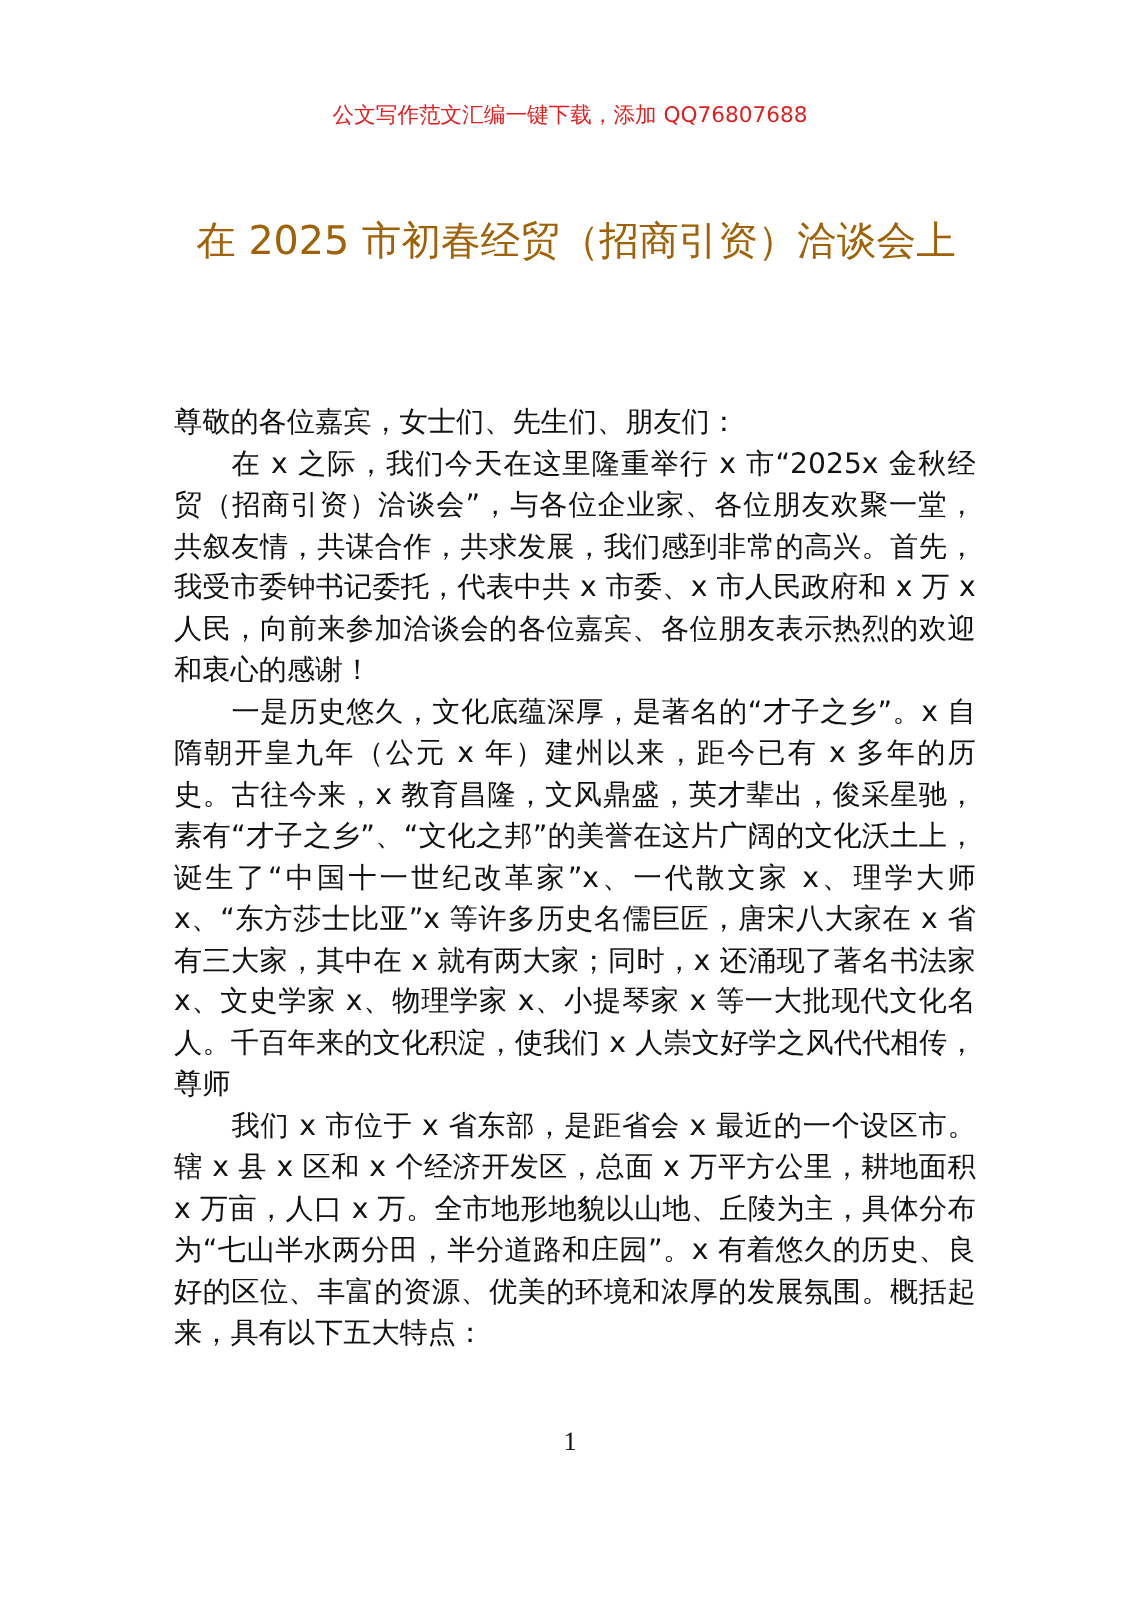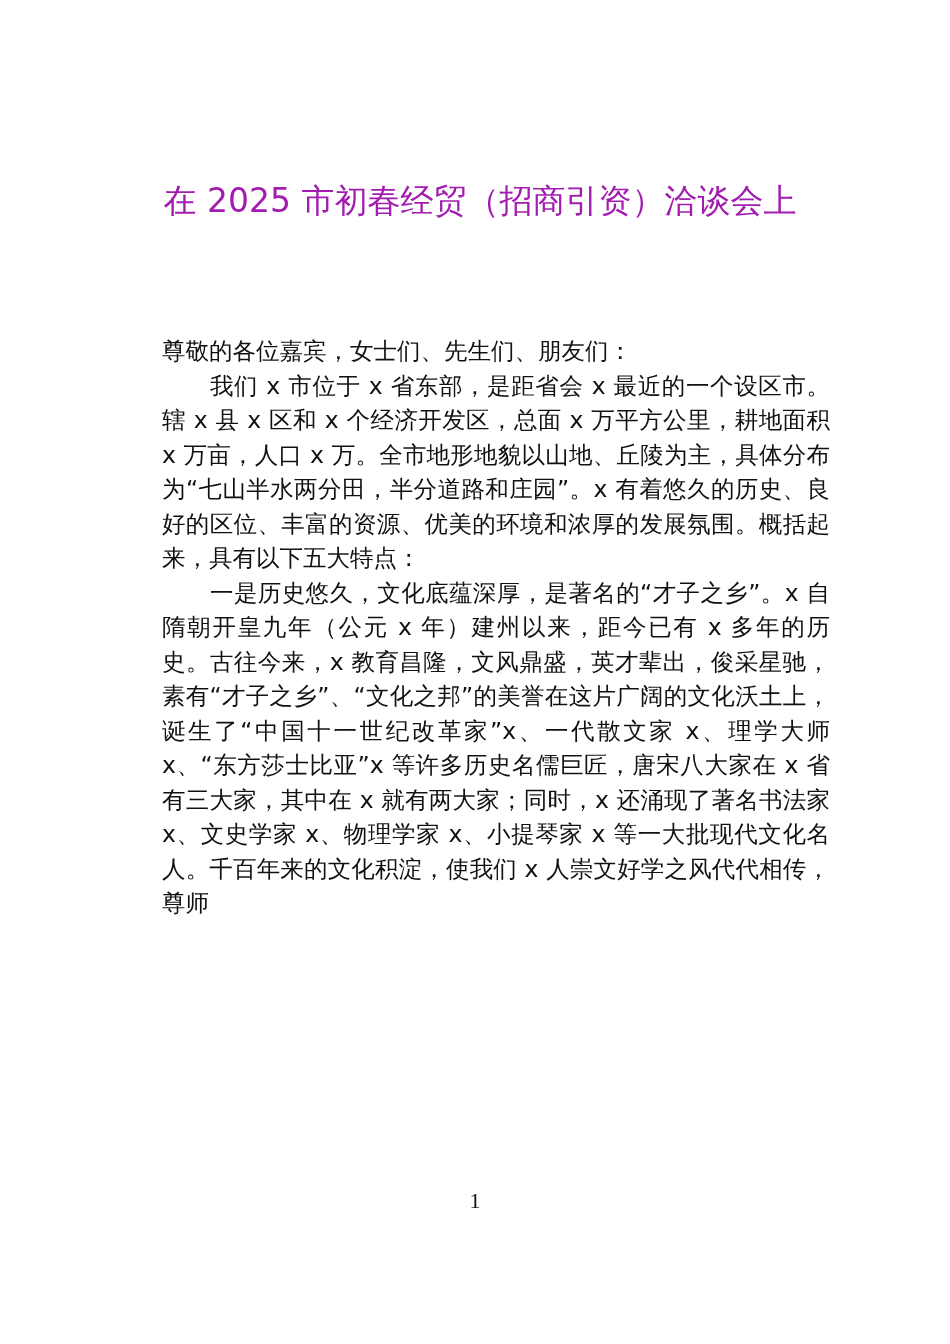--- a/index.html
+++ b/index.html
@@ -6,44 +6,46 @@
     body { width: 950px; height: 1344px; position: relative; overflow: hidden; }
     .page { position: absolute; left: 0; top: 0; width: 950px; height: 1344px; background: #ffffff; }
     .header-banner {
       position: absolute; left: 0; top: 84px; width: 950px; text-align: center;
       color: #e02020; font-family: "DejaVu Sans", "Liberation Sans", sans-serif;
       font-size: 18px; line-height: 26px; letter-spacing: 0px;
     }
     .doc-title {
       position: absolute; left: 140px; top: 168px; width: 680px; text-align: center;
       font-family: "DejaVu Sans", "Liberation Sans", sans-serif;
-      font-size: 33px; line-height: 66px; color: #a21caf;
+      font-size: 33px; line-height: 66px; color: #a16207;
     }
     .body-text {
       position: absolute; left: 145px; top: 334px; width: 668px;
       font-family: "DejaVu Sans", "Liberation Sans", sans-serif;
-      font-size: 23.5px; line-height: 34.5px; color: #111111; margin-left: 17px;
+      font-size: 23.5px; line-height: 34.5px; color: #111111;
     }
     .body-text p { margin: 0; text-align: justify; text-align-last: left; }
     .body-text p.indent { text-indent: 48px; }
     .page-number {
       position: absolute; left: 0; top: 1188px; width: 950px; text-align: center;
       font-family: "Liberation Serif", "DejaVu Serif", serif;
       font-size: 22px; color: #111111;
     }
   </style>
 </head>
 <body>
 
 <div class="page">
+  <div class="header-banner">公文写作范文汇编一键下载，添加 QQ76807688</div>
 
   <div class="doc-title">
     <div>在 2025 市初春经贸（招商引资）洽谈会上</div>
   </div>
 
   <div class="body-text">
     <p>尊敬的各位嘉宾，女士们、先生们、朋友们：</p>
+    <p class="indent">在 x 之际，我们今天在这里隆重举行 x 市“2025x 金秋经贸（招商引资）洽谈会”，与各位企业家、各位朋友欢聚一堂，共叙友情，共谋合作，共求发展，我们感到非常的高兴。首先，我受市委钟书记委托，代表中共 x 市委、x 市人民政府和 x 万 x 人民，向前来参加洽谈会的各位嘉宾、各位朋友表示热烈的欢迎和衷心的感谢！</p>
+    <p class="indent">一是历史悠久，文化底蕴深厚，是著名的“才子之乡”。x 自隋朝开皇九年（公元 x 年）建州以来，距今已有 x 多年的历史。古往今来，x 教育昌隆，文风鼎盛，英才辈出，俊采星驰，素有“才子之乡”、“文化之邦”的美誉在这片广阔的文化沃土上，诞生了“中国十一世纪改革家”x、一代散文家 x、理学大师 x、“东方莎士比亚”x 等许多历史名儒巨匠，唐宋八大家在 x 省有三大家，其中在 x 就有两大家；同时，x 还涌现了著名书法家 x、文史学家 x、物理学家 x、小提琴家 x 等一大批现代文化名人。千百年来的文化积淀，使我们 x 人崇文好学之风代代相传，尊师</p>
     <p class="indent">我们 x 市位于 x 省东部，是距省会 x 最近的一个设区市。辖 x 县 x 区和 x 个经济开发区，总面 x 万平方公里，耕地面积 x 万亩，人口 x 万。全市地形地貌以山地、丘陵为主，具体分布为“七山半水两分田，半分道路和庄园”。x 有着悠久的历史、良好的区位、丰富的资源、优美的环境和浓厚的发展氛围。概括起来，具有以下五大特点：</p>
-    <p class="indent">一是历史悠久，文化底蕴深厚，是著名的“才子之乡”。x 自隋朝开皇九年（公元 x 年）建州以来，距今已有 x 多年的历史。古往今来，x 教育昌隆，文风鼎盛，英才辈出，俊采星驰，素有“才子之乡”、“文化之邦”的美誉在这片广阔的文化沃土上，诞生了“中国十一世纪改革家”x、一代散文家 x、理学大师 x、“东方莎士比亚”x 等许多历史名儒巨匠，唐宋八大家在 x 省有三大家，其中在 x 就有两大家；同时，x 还涌现了著名书法家 x、文史学家 x、物理学家 x、小提琴家 x 等一大批现代文化名人。千百年来的文化积淀，使我们 x 人崇文好学之风代代相传，尊师</p>
   </div>
 
   <div class="page-number">1</div>
 </div>
 
 </body></html>

